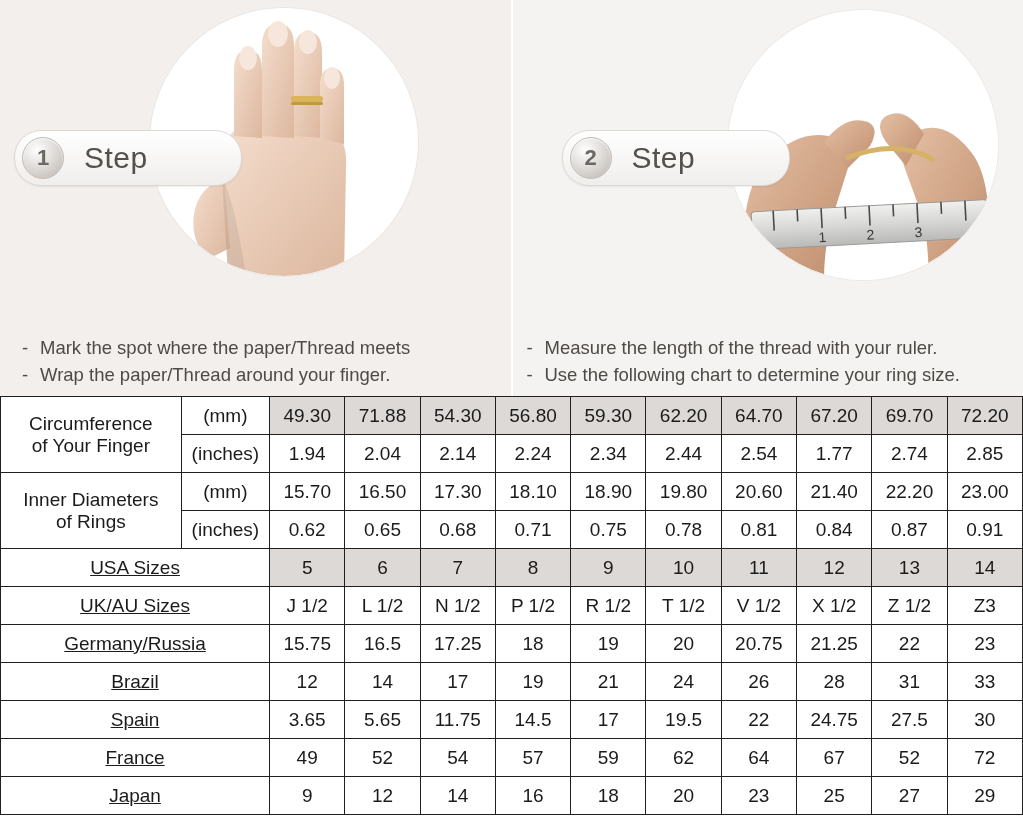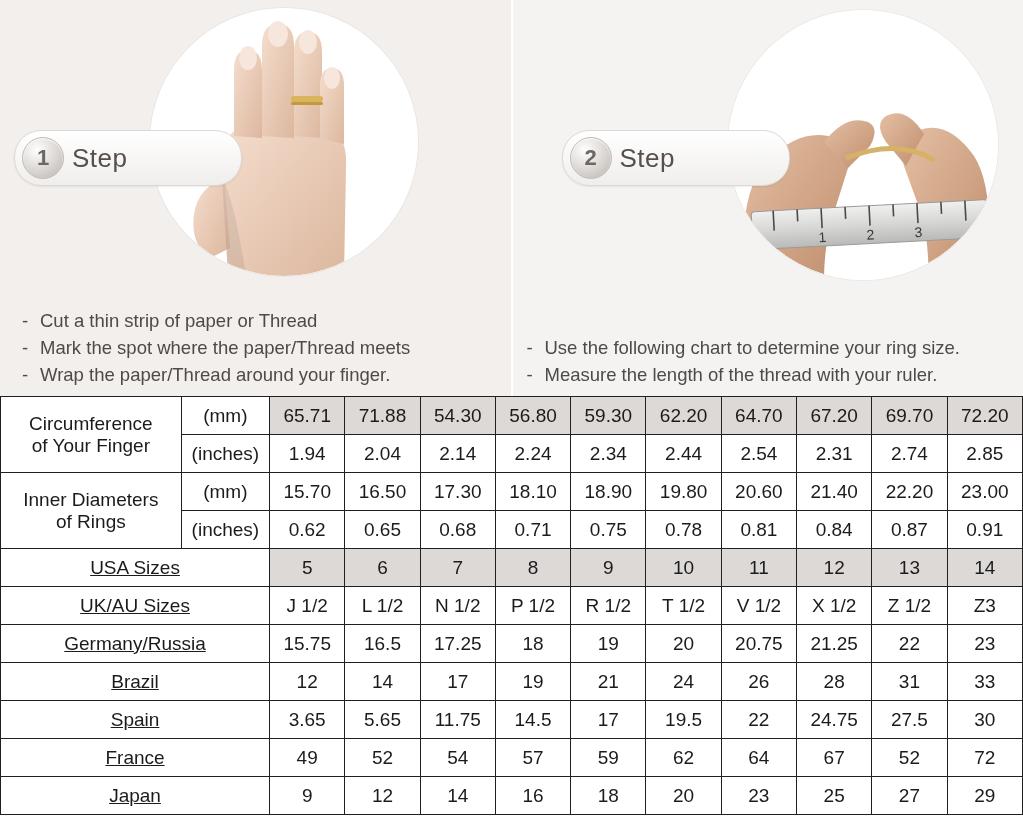--- a/index.html
+++ b/index.html
@@ -89,22 +89,22 @@
     border: 1px solid #c3bdb7;
     color: #6d6862;
     font-size: 22px;
     font-weight: bold;
     display: flex;
     align-items: center;
     justify-content: center;
     box-shadow: inset 0 1px 2px rgba(255,255,255,0.9);
   }
   .step-pill .word {
-    margin-left: 8px;
-    font-size: 26px;
+    margin-left: 20px;
+    font-size: 30px;
     color: #54504c;
     letter-spacing: 0.5px;
   }
   .step-pill.s2 { left: 49px; }
 
   .bullets {
     position: absolute;
     left: 22px;
     bottom: 8px;
     font-size: 18.5px;
@@ -205,21 +205,20 @@
           </g>
         </svg>
       </div>
 
       <div class="step-pill">
         <div class="num">1</div>
         <div class="word">Step</div>
       </div>
 
       <div class="bullets">
-        <div><span class="dash">-</span><span>Cut a thin strip of paper or Thread</span></div>
         <div><span class="dash">-</span><span>Mark the spot where the paper/Thread meets</span></div>
         <div><span class="dash">-</span><span>Wrap the paper/Thread around your finger.</span></div>
       </div>
     </div>
 
     <div class="step-panel right">
 
       <div class="photo p2">
         <svg width="270" height="270" viewBox="0 0 270 270">
           <defs>
@@ -267,22 +266,22 @@
           </g>
         </svg>
       </div>
 
       <div class="step-pill s2">
         <div class="num">2</div>
         <div class="word">Step</div>
       </div>
 
       <div class="bullets right" style="left:14px;">
+        <div><span class="dash">-</span><span>Measure the length of the thread with your ruler.</span></div>
         <div><span class="dash">-</span><span>Use the following chart to determine your ring size.</span></div>
-        <div><span class="dash">-</span><span>Measure the length of the thread with your ruler.</span></div>
       </div>
     </div>
   </div>
 
   <div class="table-wrap">
     <table class="sizechart">
       <colgroup>
         <col class="col-label">
           <col class="col-unit">
         <col class="col-val">
@@ -296,41 +295,41 @@
           <col class="col-val">
           <col class="col-val">
       </colgroup>
       <tbody id="tbody">
           <tr>
             <td class="lbl" rowspan="2">
               <div>Circumference</div>
               <div>of Your Finger</div>
             </td>
             <td class="unit">(mm)</td>
-            <td class="shaded">65.71</td>
+            <td class="shaded">49.30</td>
             <td class="shaded">71.88</td>
             <td class="shaded">54.30</td>
             <td class="shaded">56.80</td>
             <td class="shaded">59.30</td>
             <td class="shaded">62.20</td>
             <td class="shaded">64.70</td>
             <td class="shaded">67.20</td>
             <td class="shaded">69.70</td>
             <td class="shaded">72.20</td>
           </tr>
           <tr>
             <td class="unit">(inches)</td>
             <td>1.94</td>
             <td>2.04</td>
             <td>2.14</td>
             <td>2.24</td>
             <td>2.34</td>
             <td>2.44</td>
             <td>2.54</td>
-            <td>2.31</td>
+            <td>1.77</td>
             <td>2.74</td>
             <td>2.85</td>
           </tr>
           <tr>
             <td class="lbl" rowspan="2">
               <div>Inner Diameters</div>
               <div>of Rings</div>
             </td>
             <td class="unit">(mm)</td>
             <td>15.70</td>

